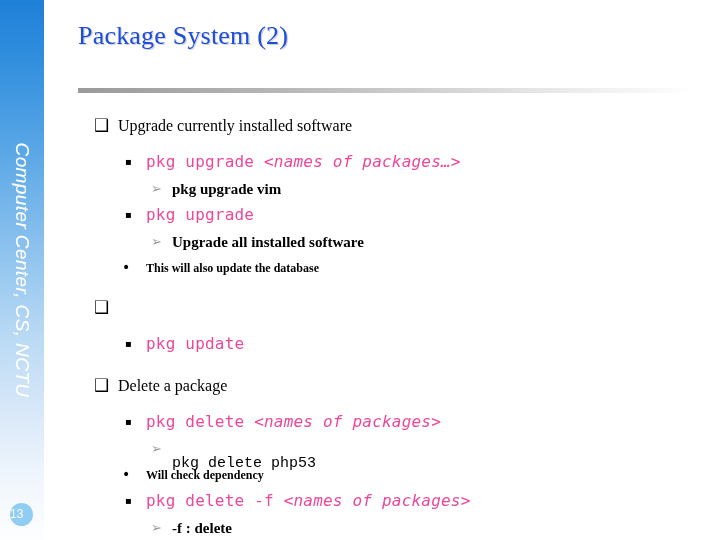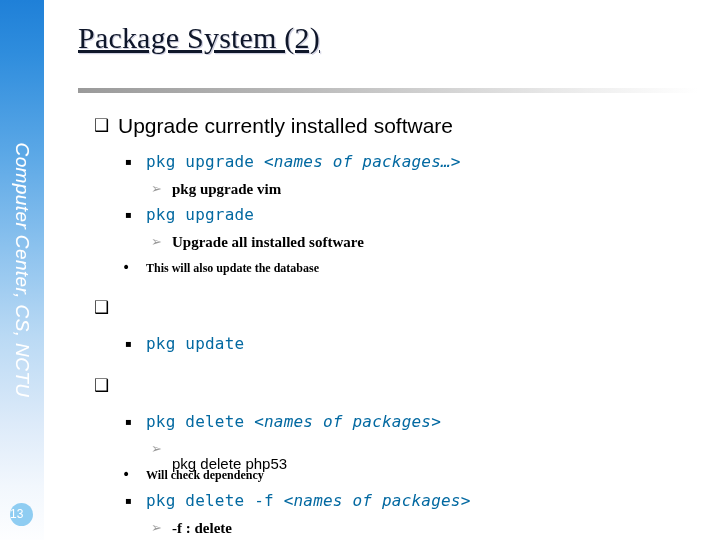--- a/index.html
+++ b/index.html
@@ -69,26 +69,25 @@
     font-size: 12px;
     line-height: 23px;
   }
 
   
   #title {
     position: absolute;
     left: 78px;
     top: 21px;
     font-family: "Liberation Serif", "DejaVu Serif", serif;
-    font-size: 30px;
-    color: #0f172a;
+    font-size: 26px;
+    color: #1d4ed8;
     letter-spacing: 0.2px;
     text-shadow: 1.2px 1.2px 0 rgba(170,170,200,0.55);
     white-space: nowrap;
-    text-decoration: underline;
   }
 
   
   #title-divider {
     position: absolute;
     left: 78px;
     top: 88px;
     width: 620px;
     height: 5px;
     background: linear-gradient(to right, #9a9a9a 0%, #b4b4b4 30%,
@@ -127,43 +126,43 @@
   }
   .lvl1 .bullet {
     left: 94px;
     top: 0;
     font-family: "DejaVu Sans", sans-serif;
     font-size: 17px;
     line-height: 31px;
     color: #000000;
   }
   .lvl1 .row-text {
-    font-family: Liberation Sans, sans-serif;
-    font-size: 21px;
+    font-family: Liberation Serif, serif;
+    font-size: 16px;
     color: #000000;
   }
 
   
   .lvl2 {
     height: 28px;
     line-height: 28px;
     padding-left: 146px;
   }
   .lvl2 .bullet {
     left: 125px;
     top: 0;
     font-family: "DejaVu Sans", sans-serif;
     font-size: 10px;
     line-height: 28px;
     color: #000000;
   }
   .lvl2 .row-text {
     font-family: "DejaVu Sans Mono", "Liberation Mono", monospace;
     font-size: 16px;
-    color: #0369a1;
+    color: #ec4899;
     letter-spacing: 0.2px;
   }
   .lvl2 .row-text i {
     font-style: italic;
   }
 
   
   .lvl2r {
     height: 26px;
     line-height: 26px;
@@ -199,21 +198,21 @@
     color: #999999;
   }
   .lvl3 .row-text {
     font-family: "Liberation Serif", "DejaVu Serif", serif;
     font-weight: bold;
     font-size: 15px;
     color: #000000;
   }
   
   .lvl3.mono .row-text {
-    font-family: Liberation Sans, sans-serif;
+    font-family: Liberation Mono, monospace;
     font-weight: normal;
     font-size: 15px;
     margin-top: 15px;
   }
 
   .gap-sm { height: 7px; }
   .gap-md { height: 12px; }
 </style>
 </head>
 <body>
@@ -235,21 +234,21 @@
       <div class="row lvl2"><span class="bullet">▪</span><span class="row-text">pkg upgrade <i>&lt;names of packages…&gt;</i></span></div>
       <div class="row lvl3"><span class="bullet">➢</span><span class="row-text">pkg upgrade vim</span></div>
       <div class="row lvl2"><span class="bullet">▪</span><span class="row-text">pkg upgrade</span></div>
       <div class="row lvl3"><span class="bullet">➢</span><span class="row-text">Upgrade all installed software</span></div>
       <div class="row lvl2r"><span class="bullet">•</span><span class="row-text">This will also update the database</span></div>
       <div class="gap-md"></div>
       <div class="row lvl1"><span class="bullet">❑</span></div>
       <div class="gap-sm"></div>
       <div class="row lvl2"><span class="bullet">▪</span><span class="row-text">pkg update</span></div>
       <div class="gap-md"></div>
-      <div class="row lvl1"><span class="bullet">❑</span></div>
+      <div class="row lvl1"><span class="bullet">❑</span><span class="row-text">Delete a package</span></div>
       <div class="gap-sm"></div>
       <div class="row lvl2"><span class="bullet">▪</span><span class="row-text">pkg delete <i>&lt;names of packages&gt;</i></span></div>
       <div class="row lvl3 mono"><span class="bullet">➢</span><span class="row-text">pkg delete php53</span></div>
       <div class="row lvl2r"><span class="bullet">•</span><span class="row-text">Will check dependency</span></div>
       <div class="row lvl2"><span class="bullet">▪</span><span class="row-text">pkg delete -f <i>&lt;names of packages&gt;</i></span></div>
       <div class="row lvl3"><span class="bullet">➢</span><span class="row-text">-f : delete</span></div>
     </div>
 
 </div>
 

